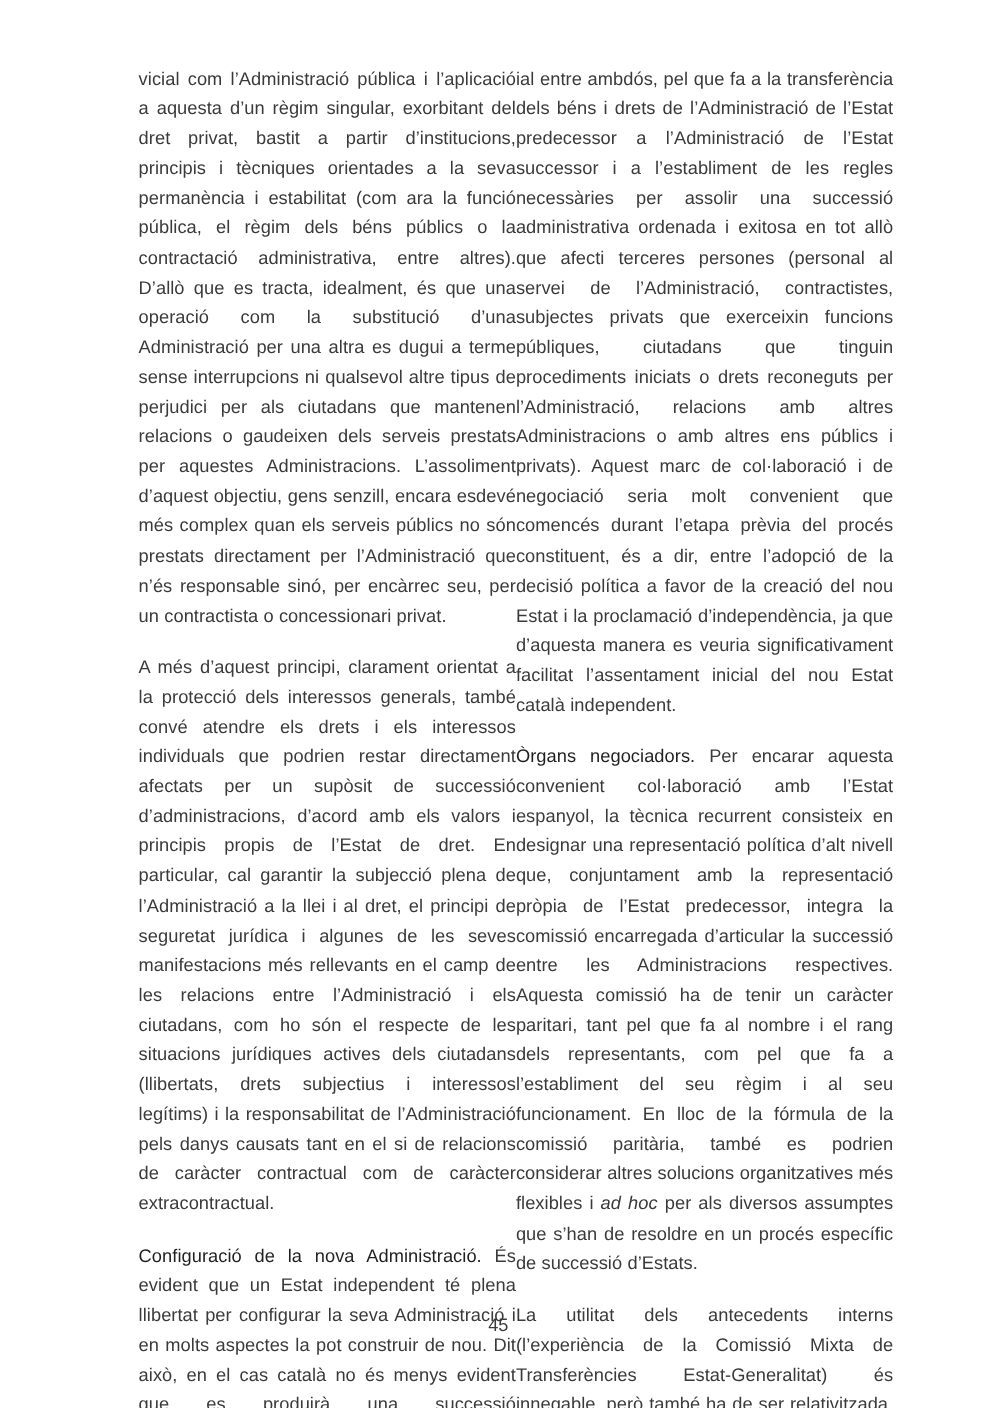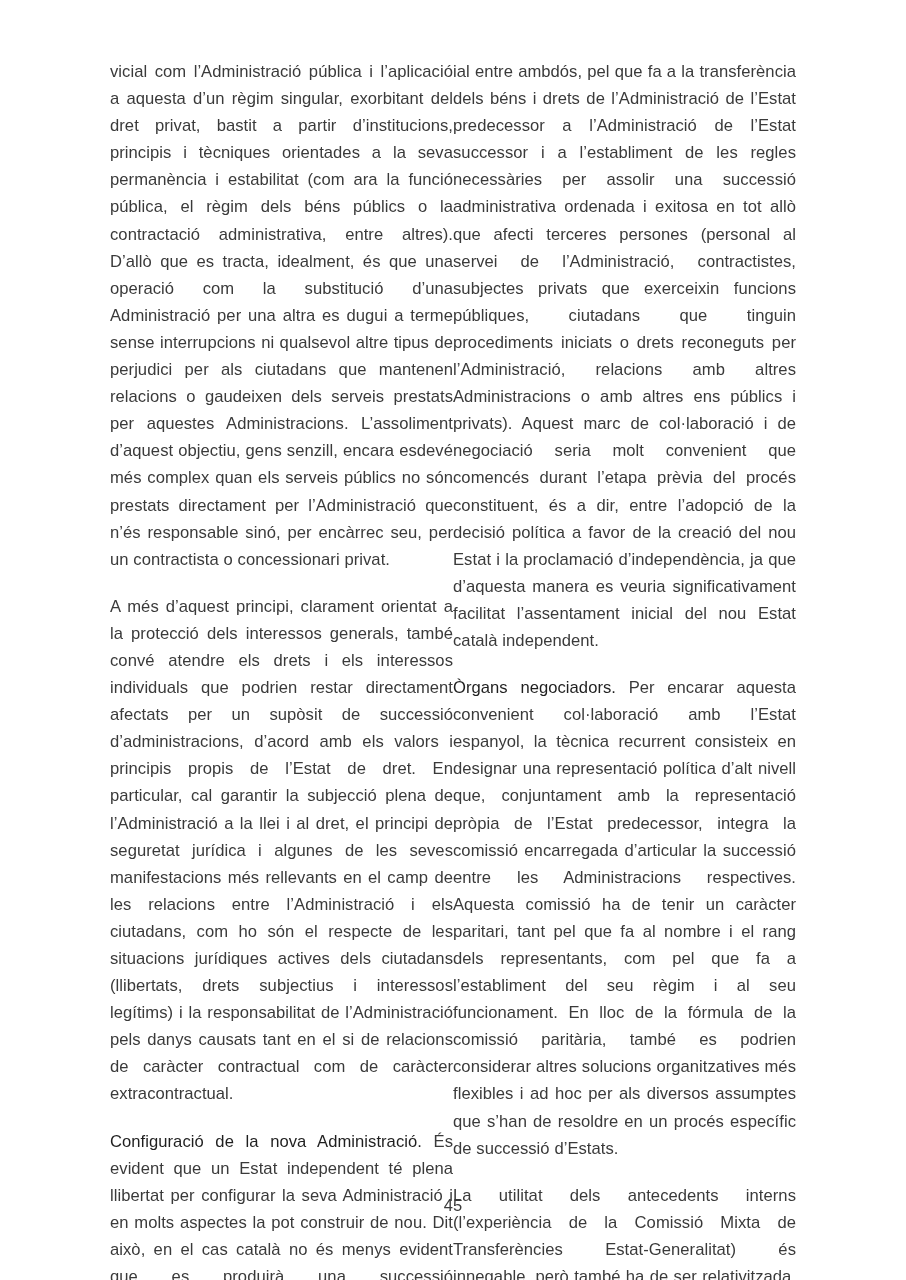--- a/index.html
+++ b/index.html
@@ -26,21 +26,21 @@
   }
 
   .columns {
     position: absolute;
     left: 94px;
     top: 58px;
     width: 718px;
     height: 1100px;
     display: flex;
     flex-direction: row;
-    justify-content: center;
+    justify-content: flex-end;
   }
 
   .col {
     width: 343px;
   }
 
   p.para {
     margin: 0 0 20px 0;
     font-size: 16.6px;
     line-height: 27.1px;
@@ -55,20 +55,21 @@
   p.para:last-child {
     margin-bottom: 0;
   }
 
   .run-in {
     font-weight: normal;
     color: #1f1f1f;
   }
 
   .ital {
+    font-style: italic;
   }
 
   .folio {
     position: absolute;
     left: 0;
     top: 1196px;
     width: 906px;
     text-align: center;
     font-size: 16.5px;
     color: #3a3a3a;

